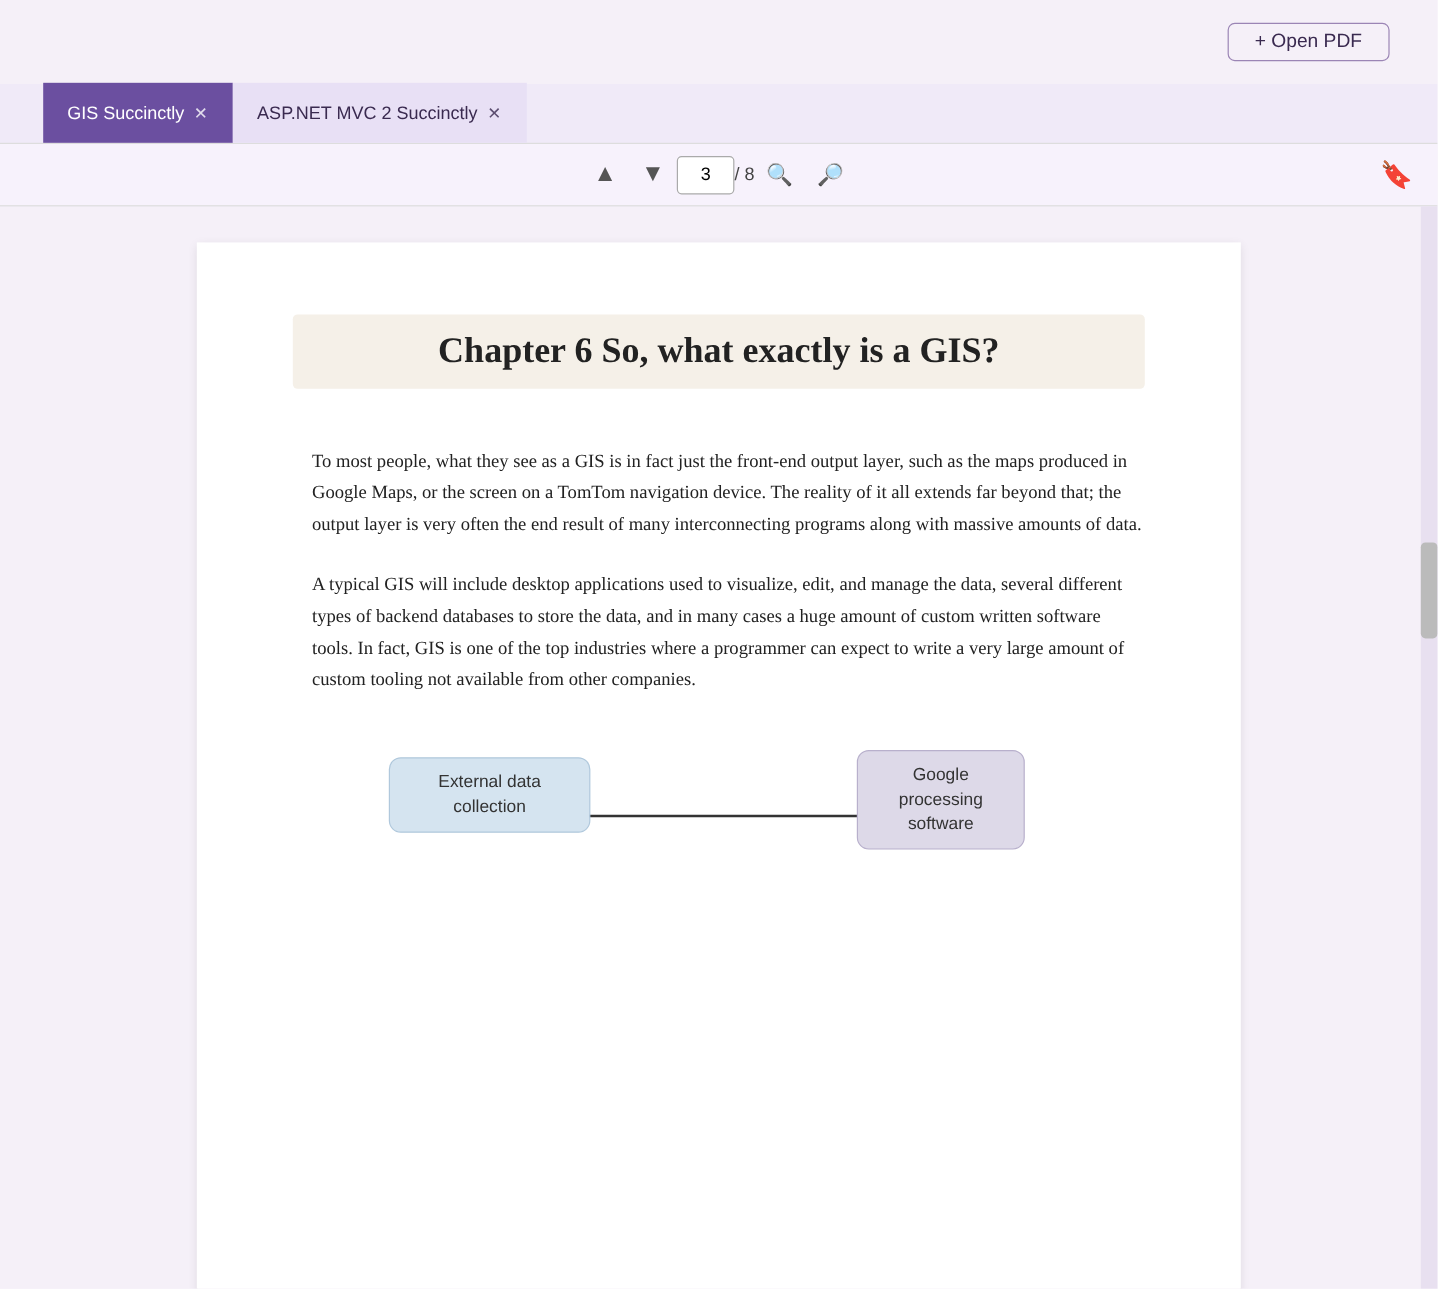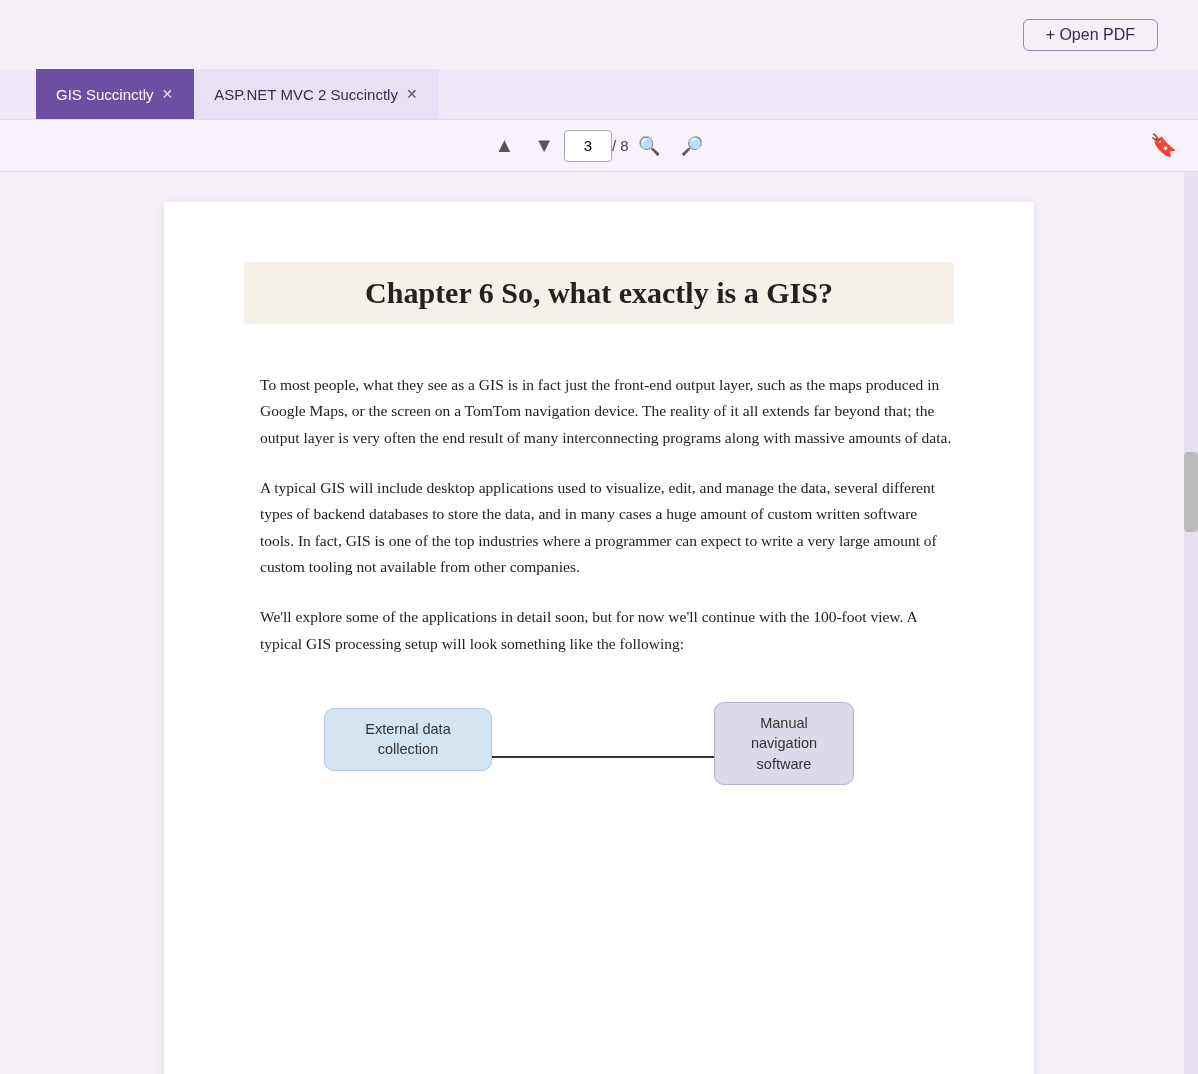--- a/index.html
+++ b/index.html
@@ -247,39 +247,38 @@
   <button class="toolbar-btn" style="font-size:18px;">🔍</button>
   <button class="toolbar-btn" style="font-size:18px; transform:scale(-1,1) scaleX(-1);">🔎</button>
   <button class="bookmark-btn">🔖</button>
 </div>
 
 <div class="pdf-area">
   <div class="pdf-page">
     <div class="chapter-title">Chapter 6  So, what exactly is a GIS?</div>
     <p class="body-text">To most people, what they see as a GIS is in fact just the front-end output layer, such as the maps produced in Google Maps, or the screen on a TomTom navigation device. The reality of it all extends far beyond that; the output layer is very often the end result of many interconnecting programs along with massive amounts of data.</p>
     <p class="body-text">A typical GIS will include desktop applications used to visualize, edit, and manage the data, several different types of backend databases to store the data, and in many cases a huge amount of custom written software tools. In fact, GIS is one of the top industries where a programmer can expect to write a very large amount of custom tooling not available from other companies.</p>
-    <p class="body-text">We'll explore some of the applications in detail soon, but for now we'll continue with the 100-foot view. A typical GIS processing setup will look something like the following:</p>
 
     <div class="diagram-area">
       <svg class="arrow-svg">
 
         <line x1="220" y1="60" x2="530" y2="60" stroke="#333" stroke-width="2" marker-end="url(#arrow)"></line>
         <defs>
           <marker id="arrow" markerWidth="8" markerHeight="8" refX="6" refY="3" orient="auto">
             <path d="M0,0 L0,6 L8,3 z" fill="#333"></path>
           </marker>
         </defs>
 
         <line x1="530" y1="30" x2="600" y2="50" stroke="#333" stroke-width="2"></line>
       </svg>
       <div class="diagram-box box-blue">
         <span>External data collection</span>
       </div>
       <div class="diagram-box box-gray">
-        <span>Manual navigation software</span>
+        <span>Google processing software</span>
       </div>
     </div>
   </div>
 </div>
 
 <div class="scrollbar">
   <div class="scrollbar-thumb"></div>
 </div>
 
 </body></html>

